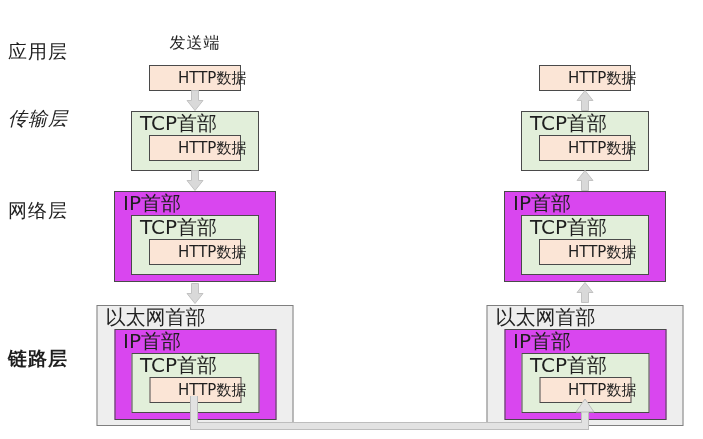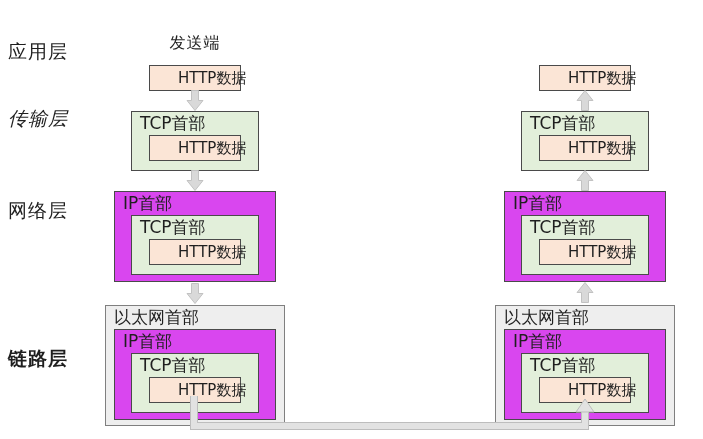--- a/index.html
+++ b/index.html
@@ -20,32 +20,32 @@
     text-align: center; font-size: 16px; letter-spacing: 1px;
   }
 
   .layer-label { position: absolute; left: 8px; font-size: 19px; letter-spacing: 1px; white-space: nowrap; }
   .ll-app  { top: 39px; }
   .ll-trn  { top: 106px; font-style: italic; }
   .ll-net  { top: 198px; }
   .ll-lnk  { top: 346px; font-weight: bold; }
 
   .pbox { position: absolute; left: 50%; transform: translateX(-50%); border: 1px solid #4a4a4a; }
-  .plabel { font-size: 17px; line-height: 19px; margin: 2px 0 0 8px; white-space: nowrap; }
+  .plabel { font-size: 20px; line-height: 19px; margin: 2px 0 0 8px; white-space: nowrap; }
   .inner { border: 1px solid #4a4a4a; margin: 2px auto 0 auto; }
 
   .fill-http { background: #fbe5d6; }
   .fill-tcp  { background: #e2efda; }
   .fill-ip   { background: #d946ef; }
   .fill-eth  { background: #eeeeee; border-color: #7f7f7f !important; }
 
   .http-cell { width: 92px; height: 26px; text-align: center; line-height: 25px; font-size: 15px; white-space: nowrap; padding-left: 28px; }
   .sz-tcp { width: 128px; height: 60px; }
   .sz-ip  { width: 162px; height: 91px; }
-  .sz-eth { width: 180px; height: 121px; }
+  .sz-eth { width: 197px; height: 121px; }
 
   .t-http1 { top: 36px; }
   .t-tcp   { top: 82px; }
   .t-ip    { top: 162px; }
   .t-eth   { top: 276px; }
 
   .arrow { position: absolute; left: 50%; margin-left: -9px; width: 18px; height: 21px; }
   .ar1 { top: 61px; }
   .ar2 { top: 141px; }
   .ar3s { top: 254px; }

